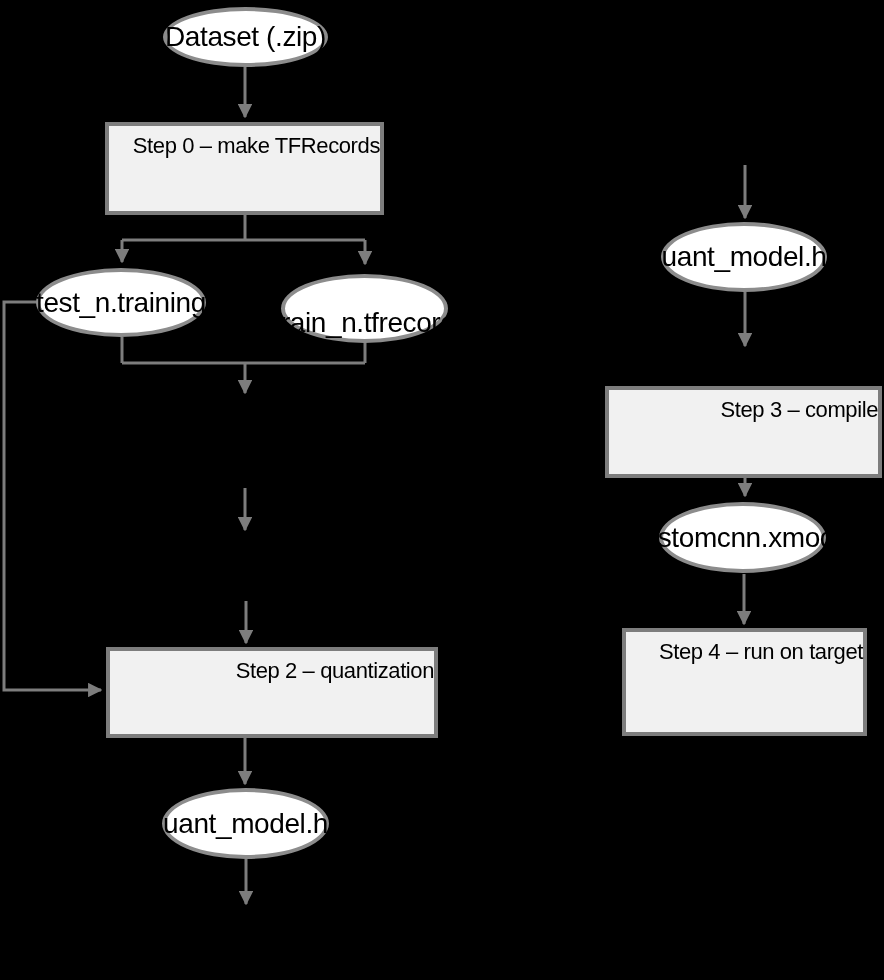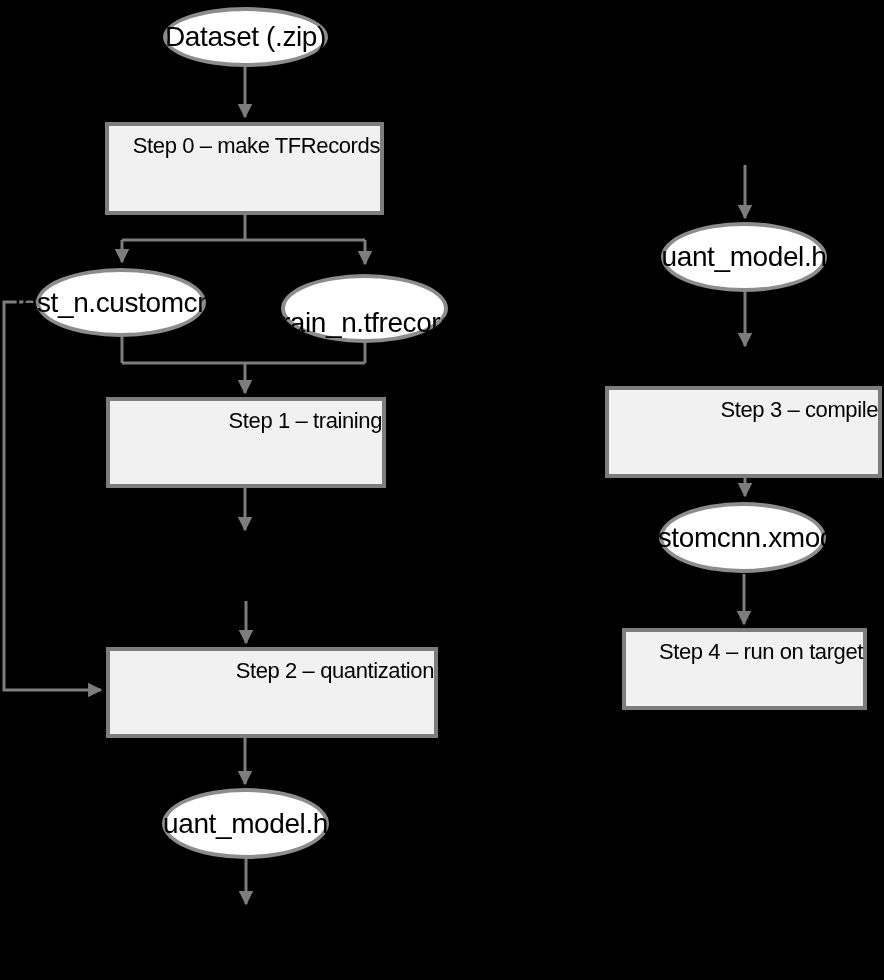--- a/index.html
+++ b/index.html
@@ -81,30 +81,27 @@
 
   <div class="node terminal" style="left:163px; top:7px; width:165px; height:60px;">
     <span>Dataset (.zip)</span>
   </div>
 
   <div class="node process" style="left:105px; top:122px; width:279px; height:93px;">
     <span>Step 0 – make TFRecords</span>
   </div>
 
   <div class="node terminal" style="left:36px; top:268px; width:170px; height:69px;">
-    <span>test_n.customcnn</span>
+    <span>test_n.training</span>
   </div>
 
   <div class="node terminal" style="left:281px; top:274px; width:167px; height:69px;align-items:flex-end;">
     <span>train_n.tfrecord</span>
   </div>
 
-  <div class="node process" style="left:106px; top:397px; width:280px; height:91px;">
-    <span>Step 1 – training</span>
-  </div>
 
 
   <div class="node process" style="left:106px; top:647px; width:332px; height:91px;">
     <span>Step 2 – quantization</span>
   </div>
 
   <div class="node terminal" style="left:162px; top:788px; width:167px; height:71px;">
     <span>quant_model.h5</span>
   </div>
 
@@ -113,17 +110,17 @@
   </div>
 
   <div class="node process" style="left:605px; top:350px; width:277px; height:92px;margin-top:36px;">
     <span>Step 3 – compile</span>
   </div>
 
   <div class="node terminal" style="left:659px; top:502px; width:167px; height:71px;">
     <span>customcnn.xmodel</span>
   </div>
 
-  <div class="node process" style="left:622px; top:628px; width:245px; height:82px;">
+  <div class="node process" style="left:622px; top:628px; width:245px; height:108px;">
     <span>Step 4 – run on target</span>
   </div>
 
 </div>
 
 </body></html>

